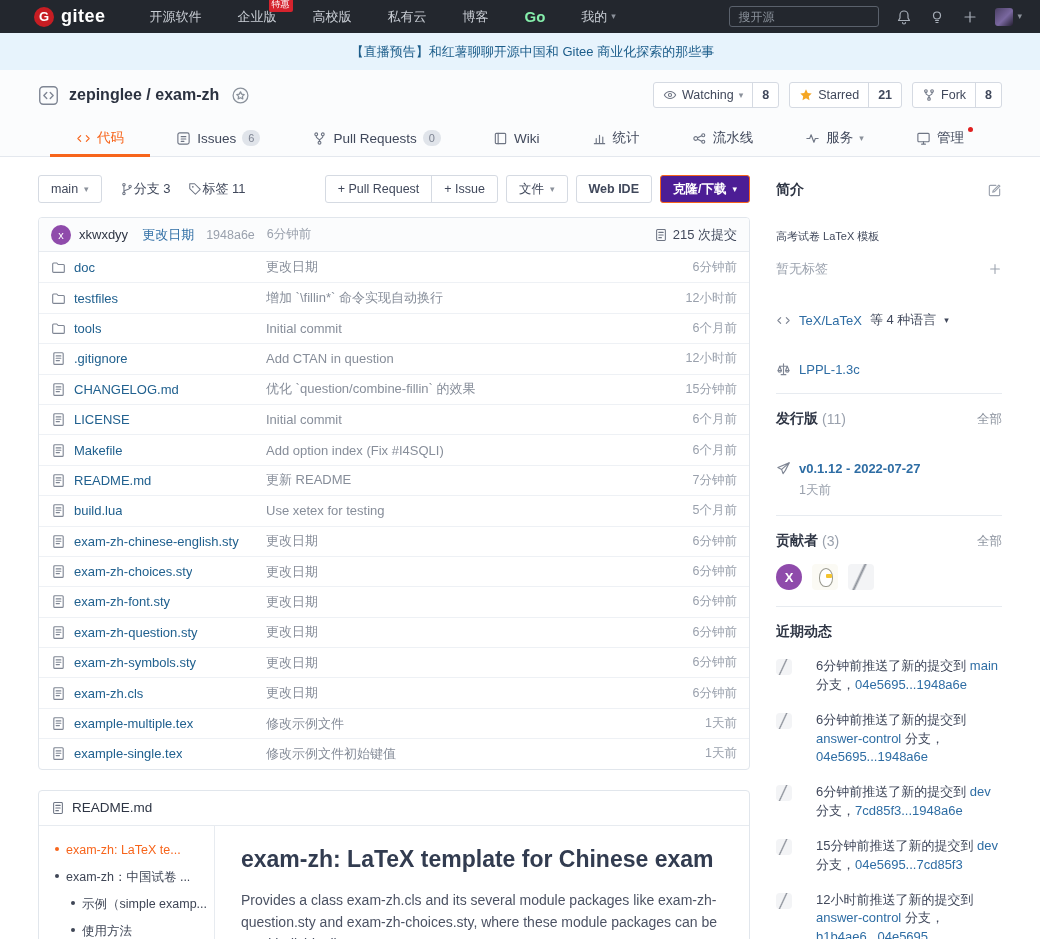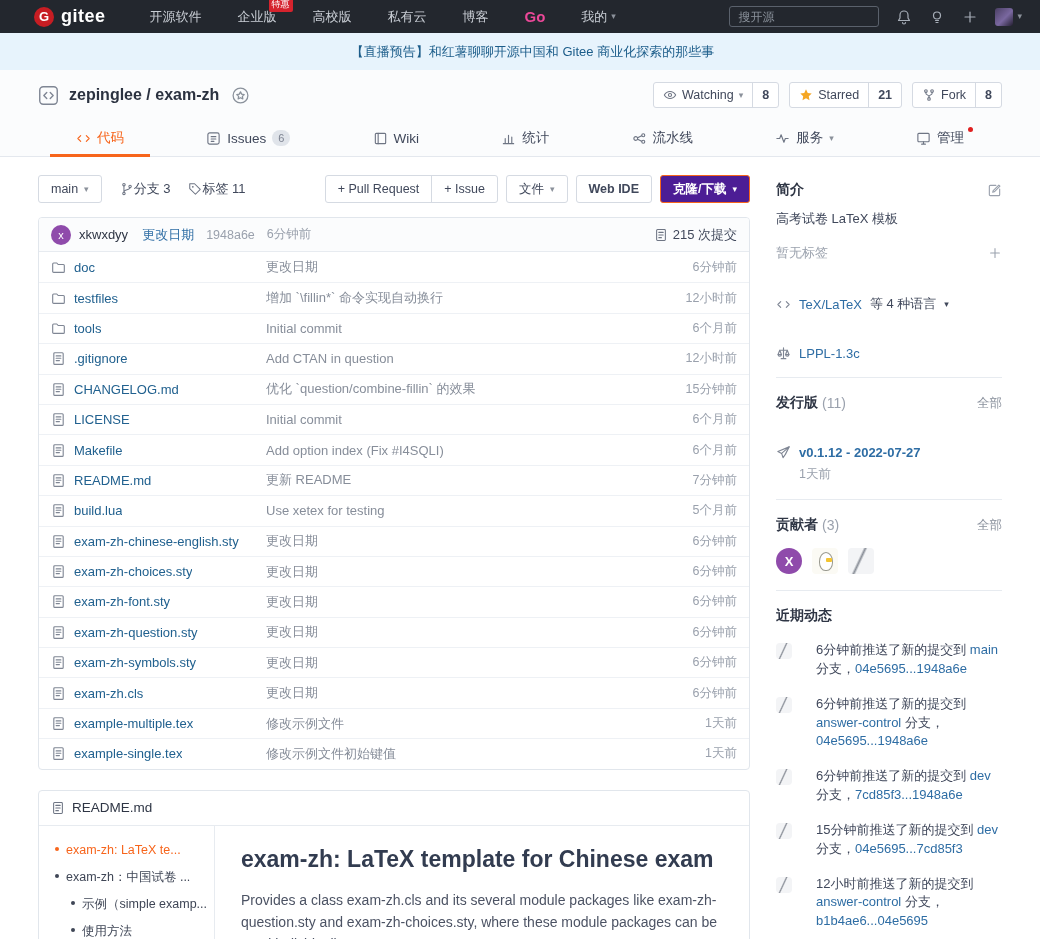--- a/index.html
+++ b/index.html
@@ -8,21 +8,21 @@
   .caret { font-size:9px; color:#8b919b; line-height:1; }
   svg { display:block; width:100%; height:100%; }
 
   
   .navbar { height:33px; background:#23272e; display:flex; align-items:center; padding:0 18px 0 34px; }
   .logo { display:flex; align-items:center; gap:7px; margin-right:44px; cursor:pointer; }
   .logo-circle { width:20px; height:20px; border-radius:50%; background:#c71d23; color:#fff; font-weight:bold; font-size:13px; display:flex; align-items:center; justify-content:center; }
   .logo-text { color:#fff; font-size:18px; font-weight:bold; letter-spacing:.5px; }
   .nav-menu { display:flex; gap:36px; align-items:center; }
   .nav-item { color:#c9ced5; font-size:13px; cursor:pointer; position:relative; display:flex; align-items:center; gap:4px; white-space:nowrap; }
-  .nav-item.accent .lbl { color:#ec4899; font-weight:bold; font-size:15px; }
+  .nav-item.accent .lbl { color:#86efac; font-weight:bold; font-size:15px; }
   .badge-sale { position:absolute; top:-11px; right:-16px; background:#d5232d; color:#fff; font-size:9px; padding:1px 3px; border-radius:2px; }
   .nav-right { margin-left:auto; display:flex; align-items:center; gap:17px; }
   .nav-search { width:150px; height:21px; background:transparent; border:1px solid #5a616c; border-radius:3px; color:#c9ced5; font-size:12px; padding:0 8px; outline:none; font-family:inherit; }
   .nav-search::placeholder { color:#8a919b; }
   .nav-icon { width:16px; height:16px; color:#a7aeb8; cursor:pointer; }
   .nav-avatar { width:18px; height:18px; border-radius:3px; background:linear-gradient(135deg,#4a3f63,#7a68a0 55%,#241f31); cursor:pointer; }
 
   
   .banner { height:37px; background:#e7f3fc; display:flex; align-items:center; justify-content:center;padding-left:25px; }
   .banner span { font-size:13px; color:#1c5d8a; cursor:pointer; }
@@ -99,21 +99,21 @@
   .readme-content p { font-size:14px; line-height:1.6; color:#4c5364; }
 
   
   .side-sec { padding:16px 0; border-bottom:1px solid #e7ebf0; }
   .side-sec:first-child { padding-top:2px; }
   .side-sec:last-child { border-bottom:none; }
   .side-h { display:flex; align-items:center; font-size:14px; font-weight:bold; color:#2f3645; }
   .side-h .cnt { color:#9aa1ad; font-weight:normal; margin-left:4px; }
   .side-h .all { margin-left:auto; color:#8a919d; font-size:12.5px; font-weight:normal; cursor:pointer; }
   .side-edit { margin-left:auto; width:15px; height:15px; color:#9aa1ad; cursor:pointer; }
-  .side-desc { margin-top:11px; font-size:13px; color:#40485b; }
+  .side-desc { margin-top:30px; font-size:11px; color:#40485b; }
   .side-tags { margin-top:16px; display:flex; align-items:center; color:#9aa1ad; font-size:13px; }
   .side-tags .plus { margin-left:auto; width:14px; height:14px; color:#9aa1ad; cursor:pointer; }
   .side-row { margin-top:33px; display:flex; align-items:center; gap:8px; font-size:13px; }
   .sicon { width:15px; height:15px; color:#7f8694; flex:none; }
   .link { color:#2e6da4; cursor:pointer; }
   .dark { color:#40485b; }
   .rel-time { margin-left:23px; margin-top:6px; color:#9aa1ad; font-size:12.5px; }
   .contribs { display:flex; gap:10px; margin-top:14px; }
   .cav { width:26px; height:26px; flex:none; cursor:pointer; position:relative; }
   .cav.letter { border-radius:50%; background:#8f4bab; color:#fff; display:flex; align-items:center; justify-content:center; font-size:13px; font-weight:bold; }
@@ -261,20 +261,32 @@
             <rect x="2" y="2" width="12" height="12" rx="2"></rect>
             <path d="M5.5 6h5M5.5 8.5h5M5.5 11h3"></path>
           </svg>
         </span>
         <span>Issues</span>
         <span class="tbadge">6</span>
       </div>
       <div class="tab">
         <span class="ticon">
           <svg viewBox="0 0 16 16" fill="none" stroke="currentColor" stroke-width="1.2" stroke-linecap="round" stroke-linejoin="round">
+            <circle cx="4.5" cy="3.5" r="1.5"></circle>
+            <circle cx="11.5" cy="3.5" r="1.5"></circle>
+            <circle cx="8" cy="12.5" r="1.5"></circle>
+            <path d="M4.5 5v1.2c0 1.8 3.5 1.6 3.5 3.8v1M11.5 5v1.2c0 1.8-3.5 1.6-3.5 3.8"></path>
+          </svg>
+        </span>
+        <span>Pull Requests</span>
+        <span class="tbadge">0</span>
+      </div>
+      <div class="tab">
+        <span class="ticon">
+          <svg viewBox="0 0 16 16" fill="none" stroke="currentColor" stroke-width="1.2" stroke-linecap="round" stroke-linejoin="round">
             <rect x="2.5" y="2.5" width="11" height="11" rx="1"></rect>
             <path d="M5.5 2.5v11"></path>
           </svg>
         </span>
         <span>Wiki</span>
       </div>
       <div class="tab">
         <span class="ticon">
           <svg viewBox="0 0 16 16" fill="none" stroke="currentColor" stroke-width="1.2" stroke-linecap="round" stroke-linejoin="round">
             <path d="M2.5 13.5h11M4.5 13V8M8 13V4.5M11.5 13V6.5"></path>

